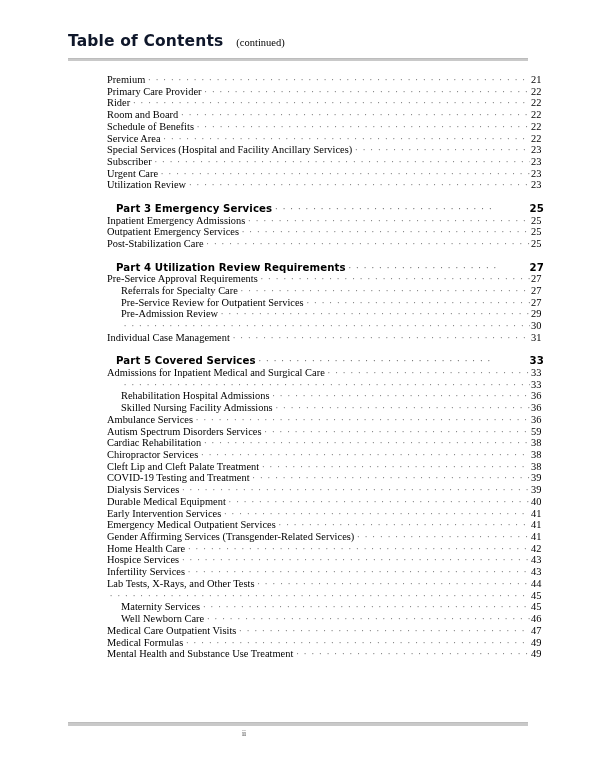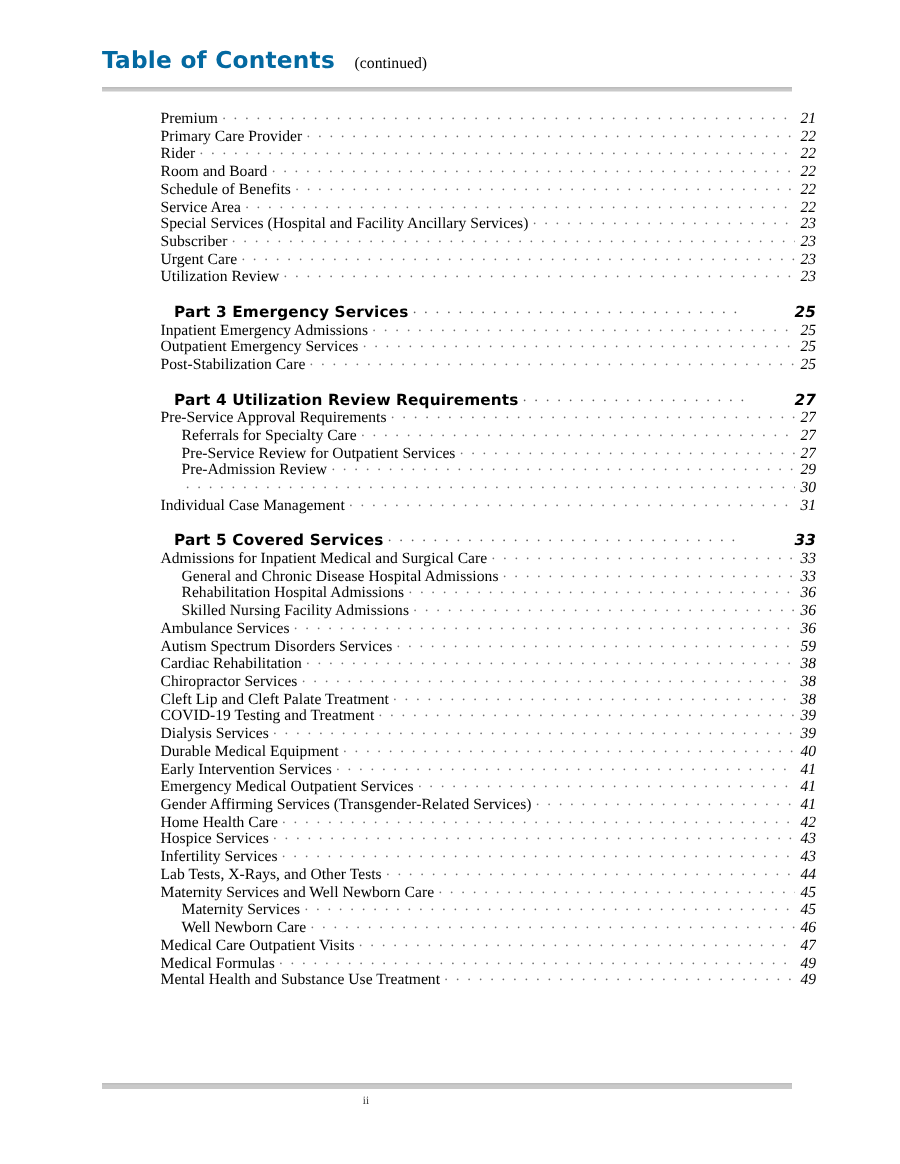--- a/index.html
+++ b/index.html
@@ -31,21 +31,21 @@
   }
   .title-line {
     white-space: nowrap;
     line-height: 1;
   }
   .title-main {
     font-family: "DejaVu Sans", "Liberation Sans", sans-serif;
     font-weight: bold;
     font-size: 15.5px;
     letter-spacing: 0.15px;
-    color: #0369a1;
+    color: #0f172a;
   }
   .title-cont {
     font-family: "Liberation Serif", "DejaVu Serif", serif;
     font-size: 10.5px;
     color: #000;
     padding-left: 13px;
   }
   .rule-top {
     position: absolute;
     left: 68px;
@@ -83,23 +83,22 @@
     margin: 0 1.5px 0 2.5px;
     font-size: 9.5px;
     color: #6f6f6f;
     letter-spacing: 1.05px;
     min-width: 4px;
     height: 11.72px;
   }
   .row .pageno {
     flex: 0 0 auto;
     font-size: 10.4px;
-    text-align: right;
+    text-align: left;
     min-width: 13px;
-    font-style: italic;
   }
   
   .lvl-part .label,
   .lvl-part .pageno {
     font-family: "DejaVu Sans", "Liberation Sans", sans-serif;
     font-weight: bold;
     font-size: 10.2px;
     letter-spacing: 0.1px;
     padding-left: 32px;
   }
@@ -255,21 +254,20 @@
         <span class="label">Part 5  Covered Services</span>
         <span class="leader">· · · · · · · · · · · · · · · · · · · · · · · · · · · · · · · · · · · · · · · · · · · · · · · · · · · · · · · · · · · · · · · · · · · · · · · · · · · · · · · · · · · · · · · · · · · · · · · · · · · · · · · · · · · · · · · · · · · · · · · · · · · · · · · · · · · · · · · · · · · · · · · · · · · · · · · · · · · · · · · </span>
         <span class="pageno">33</span>
       </div>
       <div class="row lvl-1">
         <span class="label">Admissions for Inpatient Medical and Surgical Care</span>
         <span class="leader">· · · · · · · · · · · · · · · · · · · · · · · · · · · · · · · · · · · · · · · · · · · · · · · · · · · · · · · · · · · · · · · · · · · · · · · · · · · · · · · · · · · · · · · · · · · · · · · · · · · · · · · · · · · · · · · · · · · · · · · · · · · · · · · · · · · · · · · · · · · · · · · · · · · · · · · · · · · · · · · </span>
         <span class="pageno">33</span>
       </div>
       <div class="row lvl-2">
-        <span class="label">General and Chronic Disease Hospital Admissions</span>
         <span class="leader">· · · · · · · · · · · · · · · · · · · · · · · · · · · · · · · · · · · · · · · · · · · · · · · · · · · · · · · · · · · · · · · · · · · · · · · · · · · · · · · · · · · · · · · · · · · · · · · · · · · · · · · · · · · · · · · · · · · · · · · · · · · · · · · · · · · · · · · · · · · · · · · · · · · · · · · · · · · · · · · </span>
         <span class="pageno">33</span>
       </div>
       <div class="row lvl-2">
         <span class="label">Rehabilitation Hospital Admissions</span>
         <span class="leader">· · · · · · · · · · · · · · · · · · · · · · · · · · · · · · · · · · · · · · · · · · · · · · · · · · · · · · · · · · · · · · · · · · · · · · · · · · · · · · · · · · · · · · · · · · · · · · · · · · · · · · · · · · · · · · · · · · · · · · · · · · · · · · · · · · · · · · · · · · · · · · · · · · · · · · · · · · · · · · · </span>
         <span class="pageno">36</span>
       </div>
       <div class="row lvl-2">
         <span class="label">Skilled Nursing Facility Admissions</span>
@@ -345,21 +343,20 @@
         <span class="label">Infertility Services</span>
         <span class="leader">· · · · · · · · · · · · · · · · · · · · · · · · · · · · · · · · · · · · · · · · · · · · · · · · · · · · · · · · · · · · · · · · · · · · · · · · · · · · · · · · · · · · · · · · · · · · · · · · · · · · · · · · · · · · · · · · · · · · · · · · · · · · · · · · · · · · · · · · · · · · · · · · · · · · · · · · · · · · · · · </span>
         <span class="pageno">43</span>
       </div>
       <div class="row lvl-1">
         <span class="label">Lab Tests, X-Rays, and Other Tests</span>
         <span class="leader">· · · · · · · · · · · · · · · · · · · · · · · · · · · · · · · · · · · · · · · · · · · · · · · · · · · · · · · · · · · · · · · · · · · · · · · · · · · · · · · · · · · · · · · · · · · · · · · · · · · · · · · · · · · · · · · · · · · · · · · · · · · · · · · · · · · · · · · · · · · · · · · · · · · · · · · · · · · · · · · </span>
         <span class="pageno">44</span>
       </div>
       <div class="row lvl-1">
-        <span class="label">Maternity Services and Well Newborn Care</span>
         <span class="leader">· · · · · · · · · · · · · · · · · · · · · · · · · · · · · · · · · · · · · · · · · · · · · · · · · · · · · · · · · · · · · · · · · · · · · · · · · · · · · · · · · · · · · · · · · · · · · · · · · · · · · · · · · · · · · · · · · · · · · · · · · · · · · · · · · · · · · · · · · · · · · · · · · · · · · · · · · · · · · · · </span>
         <span class="pageno">45</span>
       </div>
       <div class="row lvl-2">
         <span class="label">Maternity Services</span>
         <span class="leader">· · · · · · · · · · · · · · · · · · · · · · · · · · · · · · · · · · · · · · · · · · · · · · · · · · · · · · · · · · · · · · · · · · · · · · · · · · · · · · · · · · · · · · · · · · · · · · · · · · · · · · · · · · · · · · · · · · · · · · · · · · · · · · · · · · · · · · · · · · · · · · · · · · · · · · · · · · · · · · · </span>
         <span class="pageno">45</span>
       </div>
       <div class="row lvl-2">
         <span class="label">Well Newborn Care</span>

